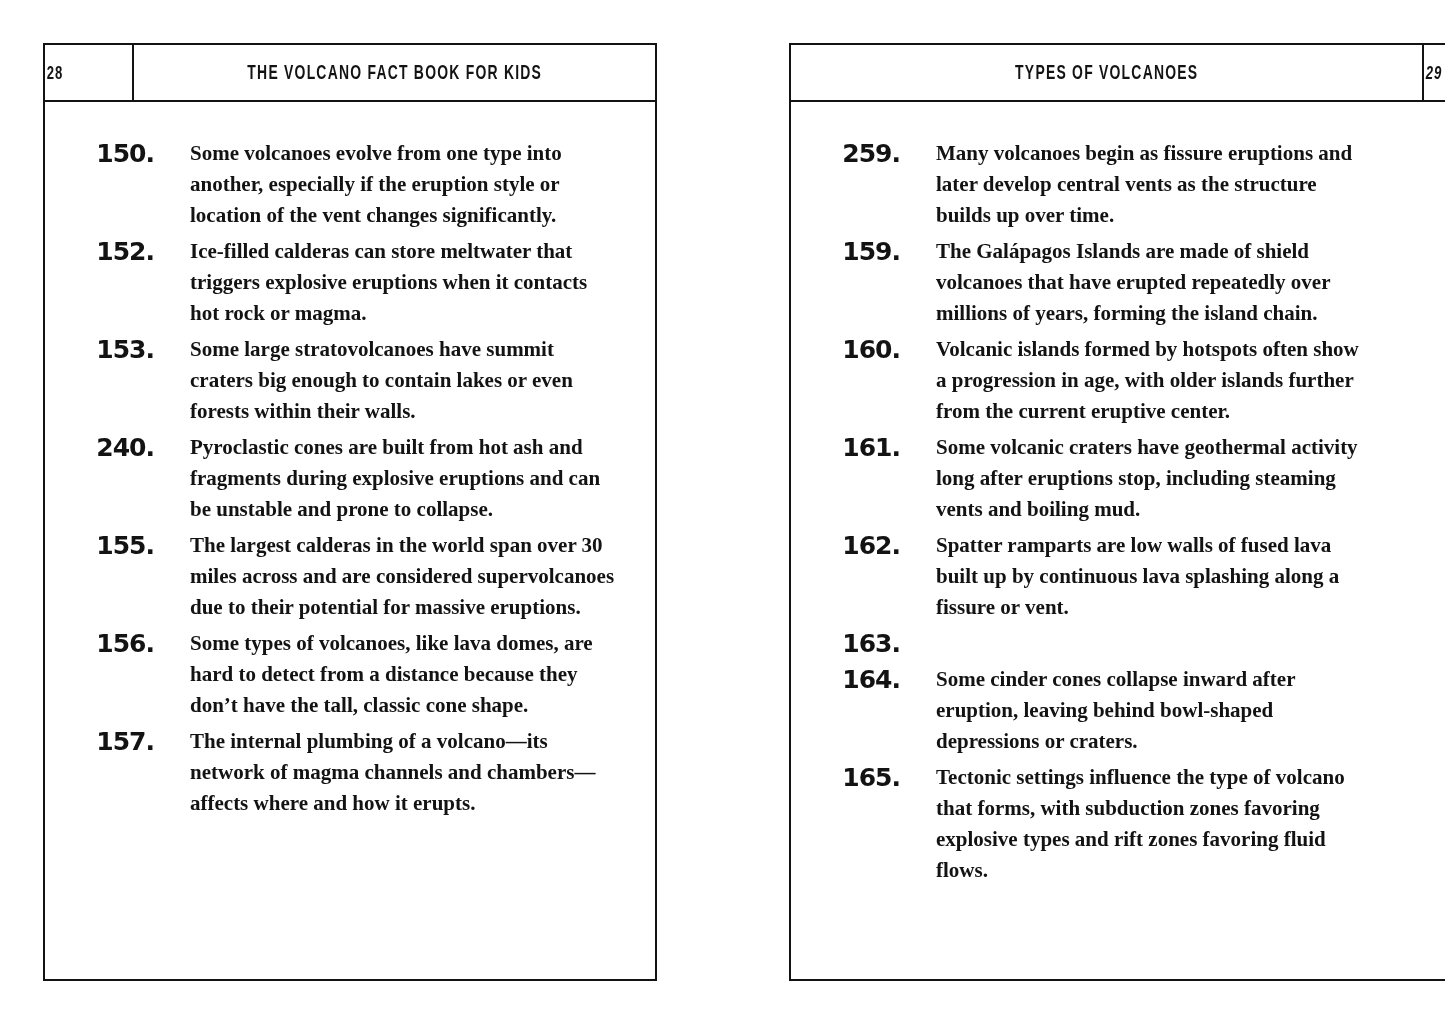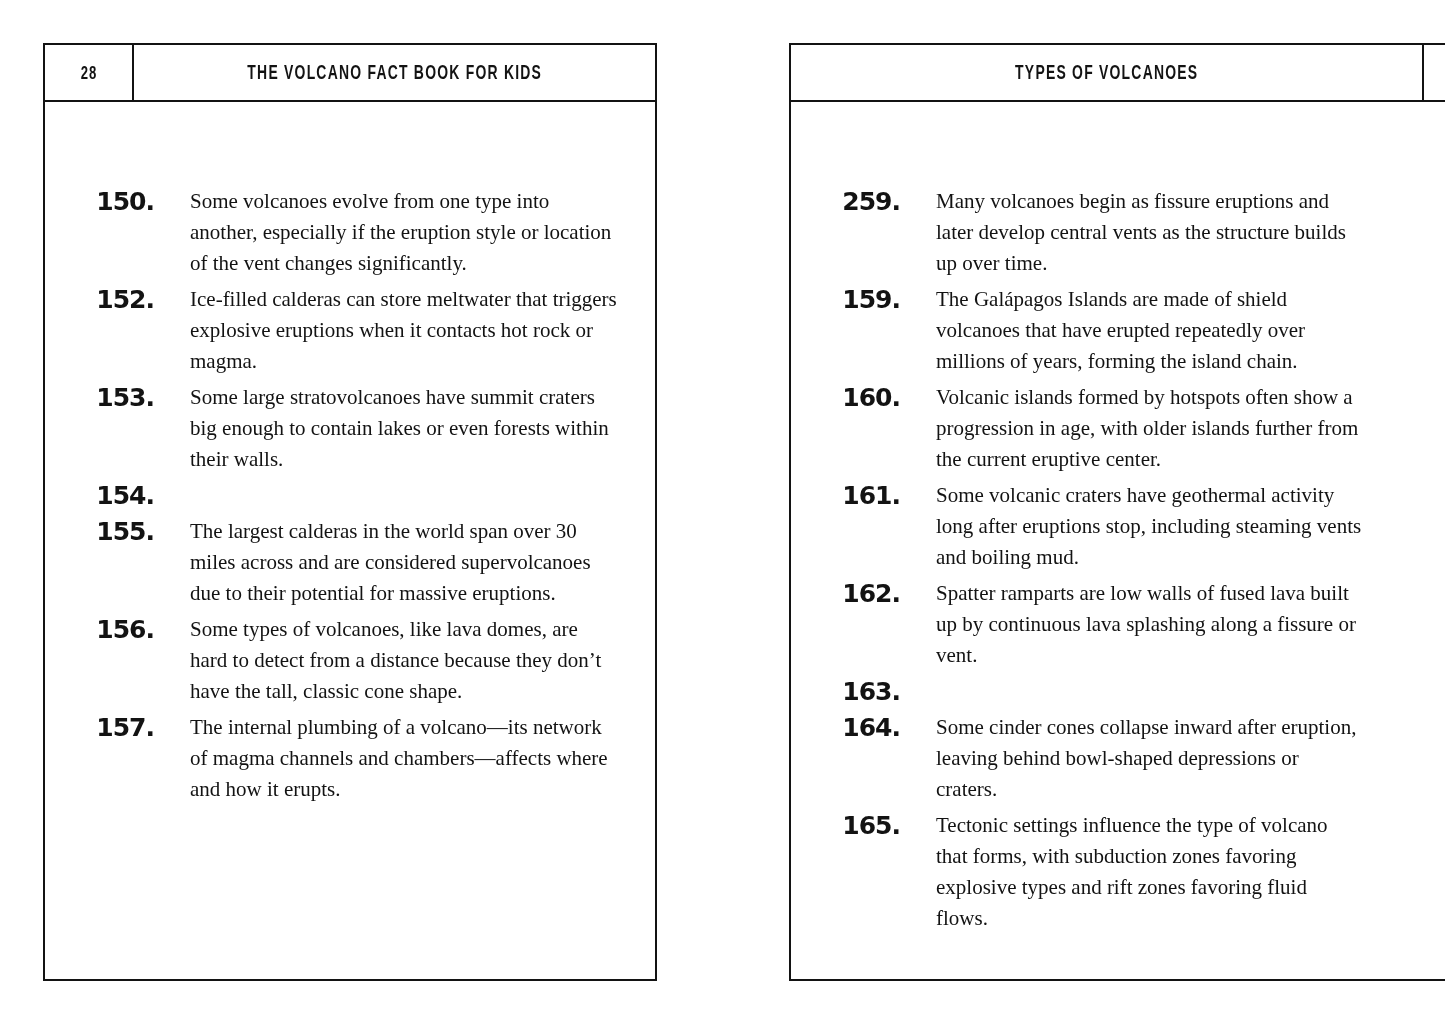--- a/index.html
+++ b/index.html
@@ -26,21 +26,21 @@
     border-bottom: 2px solid #131313;
     display: flex;
     align-items: stretch;
     font-family: "Liberation Sans", sans-serif;
     font-weight: 700;
   }
   .pnum-cell {
     width: 89px;
     display: flex;
     align-items: center;
-    justify-content: center;
+    justify-content: flex-start;
   }
   .page.left  .pnum-cell { border-right: 2px solid #131313; }
   .page.right .pnum-cell { border-left: 2px solid #131313; font-style: italic; }
   .pnum-cell span {
     font-size: 16px;
     display: inline-block;
     transform: scale(0.82, 1.15);
     letter-spacing: 1px;
   }
   .title-cell {
@@ -52,37 +52,38 @@
     text-align: right;
   }
   .title-cell span {
     font-size: 17px;
     letter-spacing: 1.5px;
     display: inline-block;
     transform: scale(0.82, 1.15);
     white-space: nowrap;
   }
 
-  .facts { padding-top: 36px; margin-top: 48px; }
+  .facts { padding-top: 36px; }
   .fact { display: flex; align-items: flex-start; margin-bottom: 5px; }
   .fact-num {
     width: 109px;
     text-align: right;
     font-family: "DejaVu Sans", sans-serif;
     font-weight: 700;
     font-size: 25px;
     line-height: 31px;
     letter-spacing: -1px;
     flex: none;
   }
   .fact-text {
     margin-left: 36px;
     width: 428px;
     font-size: 21px;
     line-height: 31px;
+    font-weight: bold;
   }
 </style>
 </head>
 <body>
 
 <div class="page left">
   <div class="page-header">
     <div class="pnum-cell">
       <span>28</span>
     </div>
@@ -97,21 +98,22 @@
     </div>
     <div class="fact">
       <div class="fact-num">152.</div>
       <div class="fact-text">Ice-filled calderas can store meltwater that triggers explosive eruptions when it contacts hot rock or magma.</div>
     </div>
     <div class="fact">
       <div class="fact-num">153.</div>
       <div class="fact-text">Some large stratovolcanoes have summit craters big enough to contain lakes or even forests within their walls.</div>
     </div>
     <div class="fact">
-      <div class="fact-num">154.</div>
+      <div class="fact-num">240.</div>
+      <div class="fact-text">Pyroclastic cones are built from hot ash and fragments during explosive eruptions and can be unstable and prone to collapse.</div>
     </div>
     <div class="fact">
       <div class="fact-num">155.</div>
       <div class="fact-text">The largest calderas in the world span over 30 miles across and are considered supervolcanoes due to their potential for massive eruptions.</div>
     </div>
     <div class="fact">
       <div class="fact-num">156.</div>
       <div class="fact-text">Some types of volcanoes, like lava domes, are hard to detect from a distance because they don’t have the tall, classic cone shape.</div>
     </div>
     <div class="fact">

